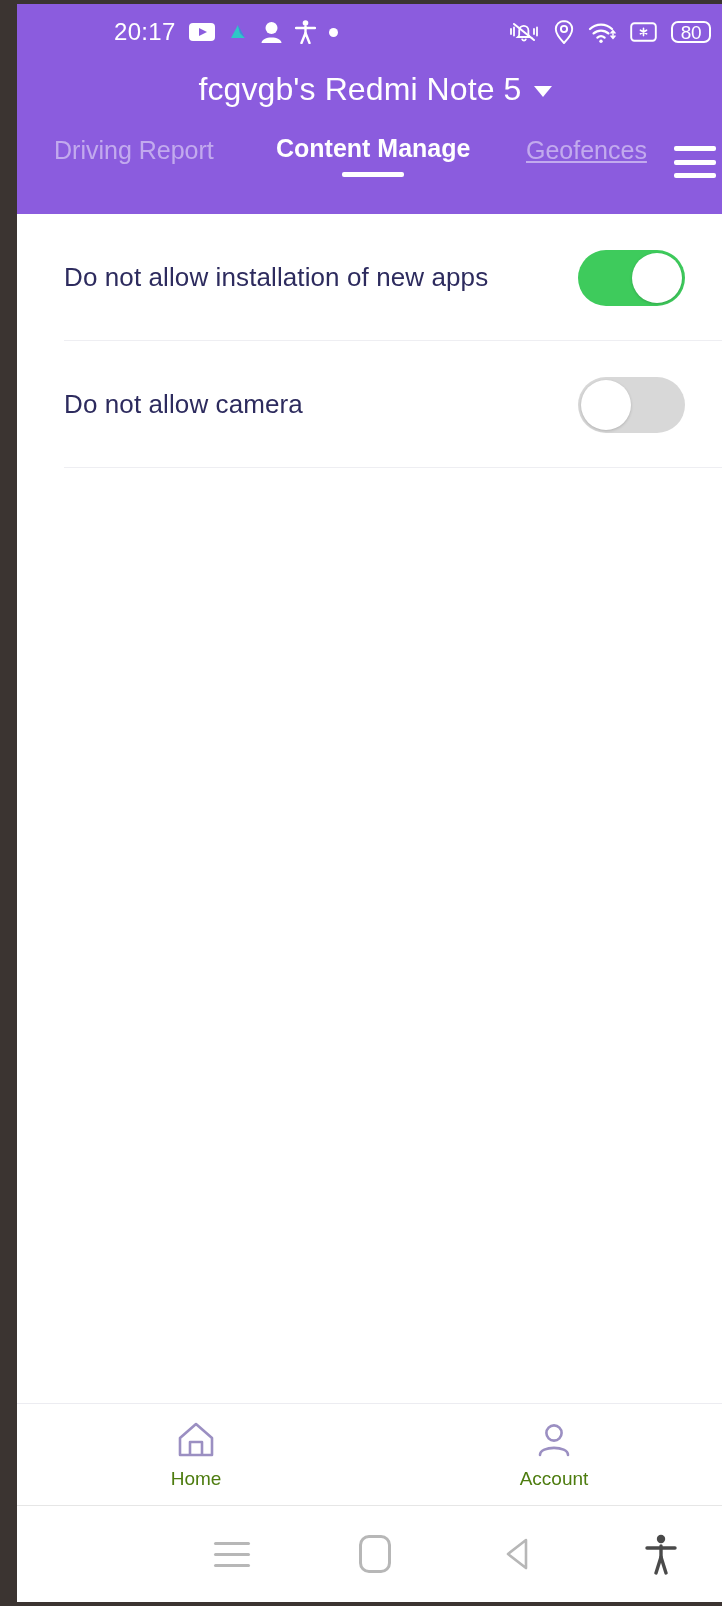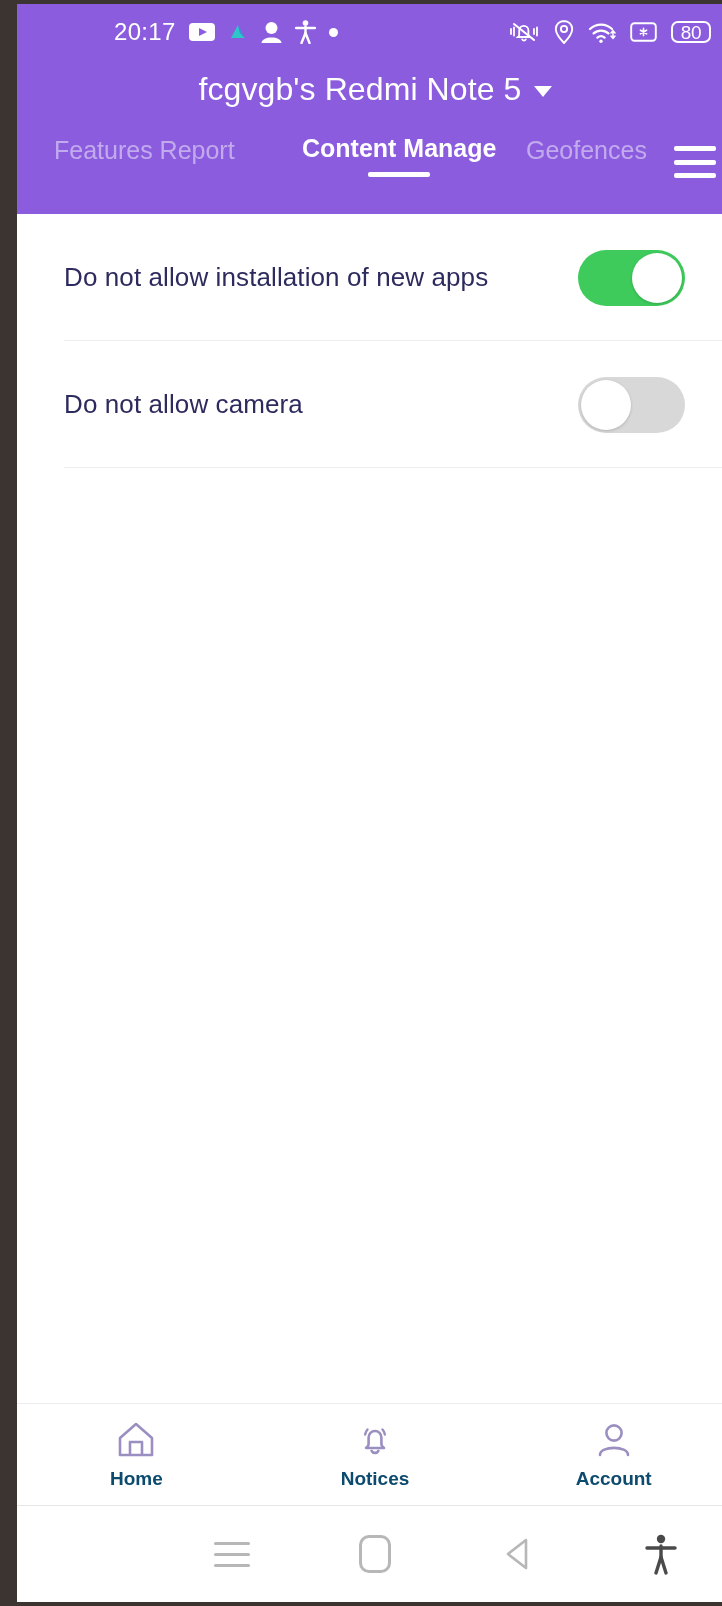--- a/index.html
+++ b/index.html
@@ -121,22 +121,22 @@
     position:absolute;
     left:50%;
     transform:translateX(-50%);
     bottom:0;
     width:62px;
     height:5px;
     background:#ffffff;
     border-radius:2px;
   }
   #tab0 { position:absolute; left:37px;  top:18px; }
-  #tab1 { position:absolute; left:259px; top:16px;margin-left:26px; }
-  #tab2 { position:absolute; left:509px; top:18px; }
+  #tab1 { position:absolute; left:259px; top:16px; }
+  #tab2 { position:absolute; left:509px; top:18px;text-decoration:underline; }
   .menu-btn {
     position:absolute;
     right:17px;
     top:28px;
     width:42px;
     height:32px;
     display:flex;
     flex-direction:column;
     justify-content:space-between;
   }
@@ -210,22 +210,22 @@
   .navitem {
     flex:1 1 0;
     display:flex;
     flex-direction:column;
     align-items:center;
     justify-content:center;
     gap:7px;
   }
   .navlabel {
     font-size:19px;
-    color:#0c4a6e;
-    font-weight:700;
+    color:#4d7c0f;
+    font-weight:400;
   }
   .navitem.active .navlabel {
     color:#7c4ddb;
     font-weight:700;
   }
   .naviconwrap { height:42px; display:flex; align-items:center; }
 
   
   .sysnav {
     flex:0 0 auto;
@@ -330,21 +330,21 @@
         </div>
       </div>
     </div>
 
     <div class="title-row">
       <div class="title-text">fcgvgb's Redmi Note 5</div>
       <div class="caret"></div>
     </div>
 
     <div class="tabs">
-      <div class="tab" id="tab0">Features Report</div>
+      <div class="tab" id="tab0">Driving Report</div>
       <div class="tab active" id="tab1">
         <span>Content Manage</span>
         <div class="tab-underline"></div>
       </div>
       <div class="tab" id="tab2">Geofences</div>
 
       <div class="menu-btn">
         <span></span>
           <span></span>
           <span></span>
@@ -377,31 +377,20 @@
       <div class="naviconwrap">
         <svg width="40" height="38" viewBox="0 0 40 38">
           <path d="M4 17 L20 3 L36 17 L36 34 L4 34 Z" fill="none" stroke="#9b8fc2" stroke-width="2.6" stroke-linejoin="round"></path>
           <path d="M14 34 L14 21 L26 21 L26 34" fill="none" stroke="#9b8fc2" stroke-width="2.6" stroke-linejoin="round"></path>
         </svg>
       </div>
       <div class="navlabel">Home</div>
     </div>
 
 
-    <div class="navitem">
-      <div class="naviconwrap">
-        <svg width="40" height="38" viewBox="0 0 40 38">
-          <path d="M11 27 h18 a5 5 0 0 1 -2.6 -4.2 v-6.4 a6.4 6.4 0 0 0 -12.8 0 v6.4 A5 5 0 0 1 11 27 Z" fill="none" stroke="#9b8fc2" stroke-width="2.6" stroke-linejoin="round"></path>
-          <path d="M16.6 29.8 a3.8 3.8 0 0 0 6.8 0" fill="none" stroke="#9b8fc2" stroke-width="2.6" stroke-linecap="round"></path>
-          <path d="M12.5 8.5 a9.5 9.5 0 0 0 -2.4 5" fill="none" stroke="#9b8fc2" stroke-width="2.4" stroke-linecap="round"></path>
-          <path d="M27.5 8.5 a9.5 9.5 0 0 1 2.4 5" fill="none" stroke="#9b8fc2" stroke-width="2.4" stroke-linecap="round"></path>
-        </svg>
-      </div>
-      <div class="navlabel">Notices</div>
-    </div>
 
     <div class="navitem">
       <div class="naviconwrap">
         <svg width="40" height="38" viewBox="0 0 40 38">
           <circle cx="20" cy="12" r="7.6" fill="none" stroke="#9b8fc2" stroke-width="2.6"></circle>
           <path d="M6 34 C6 24.5 34 24.5 34 34" fill="none" stroke="#9b8fc2" stroke-width="2.6" stroke-linecap="round"></path>
         </svg>
       </div>
       <div class="navlabel">Account</div>
     </div>

